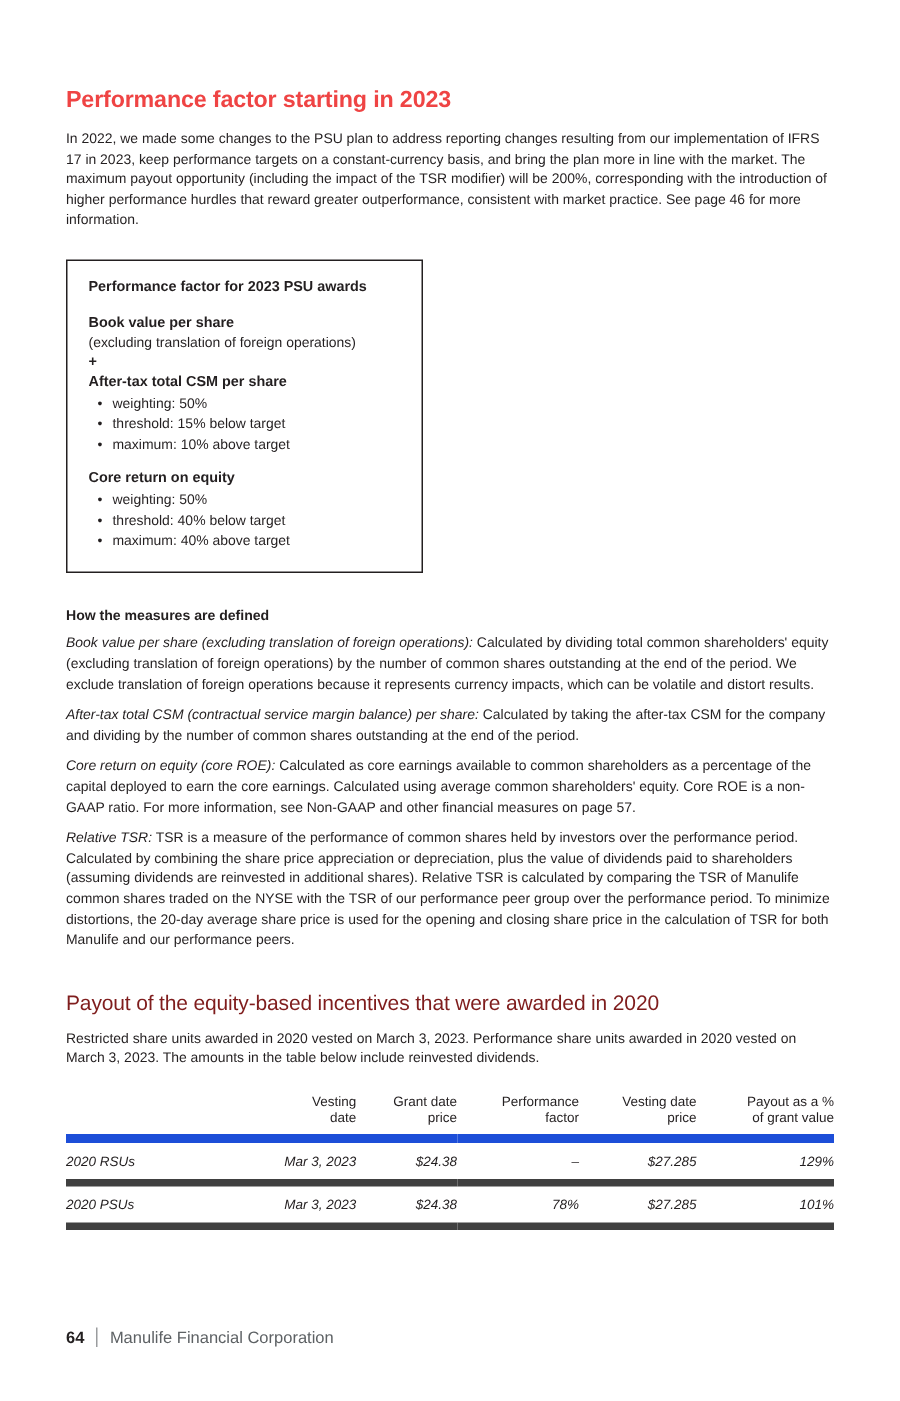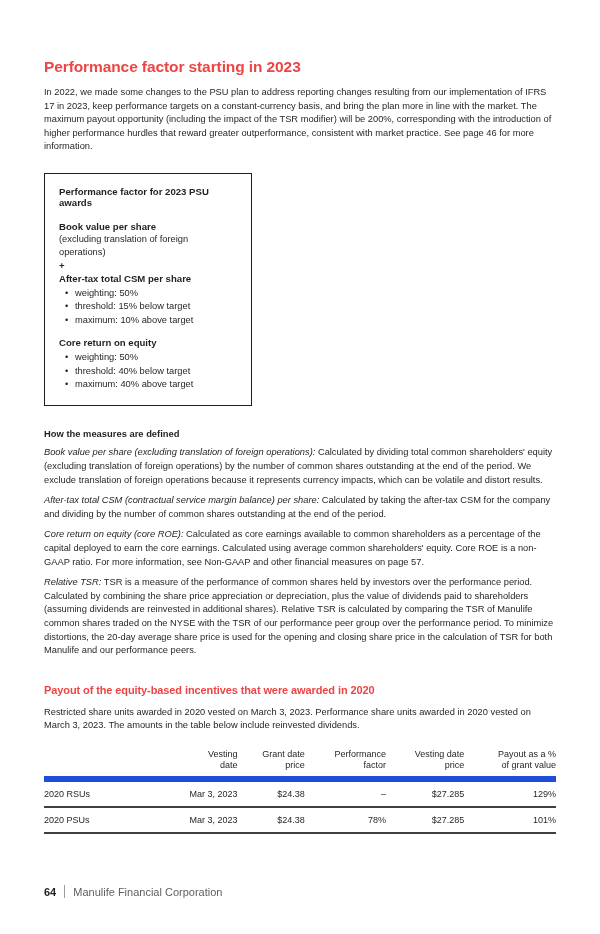--- a/index.html
+++ b/index.html
@@ -23,41 +23,41 @@
   }
   h1.section-title {
     color: #ef4444;
     font-size: 15.5px;
     font-weight: bold;
     margin: 0;
     padding-top: 58px;
     letter-spacing: -0.1px;
   }
   h2.section-title-2 {
-    color: #ef4444;
-    font-size: 11px;
-    font-weight: bold;
+    color: #7f1d1d;
+    font-size: 14px;
+    font-weight: normal;
     margin: 0;
     padding-top: 26px;
     letter-spacing: -0.1px;
   }
   p.body {
     font-size: 9.3px;
     line-height: 13.6px;
     margin: 10px 0 0 0;
     text-align: left;
   }
   .intro {
     margin-top: 12px;
   }
   
   .factor-box {
     border: 1px solid #231f20;
     box-sizing: border-box;
-    width: 208px;
+    width: 238px;
     margin-top: 19px;
     padding: 12px 14px 14px 14px;
   }
   .factor-box .box-title {
     font-size: 9.6px;
     font-weight: bold;
     margin: 0 0 12px 0;
   }
   .factor-box .sub {
     font-size: 9.6px;
@@ -123,22 +123,23 @@
     line-height: 11.5px;
     border-bottom: 6px solid #1d4ed8;
   }
   table.awards thead th.first {
     text-align: left;
     width: 23%;
   }
   table.awards tbody td {
     text-align: right;
     padding: 7px 0 6px 0;
-    border-bottom: 2px solid #404040;
+    border-bottom: 5px solid #404040;
     line-height: 11px;
+    font-style: italic;
   }
   table.awards tbody td.first {
     text-align: left;
   }
   
   .footer {
     position: absolute;
     left: 44px;
     bottom: 36px;
     display: flex;

